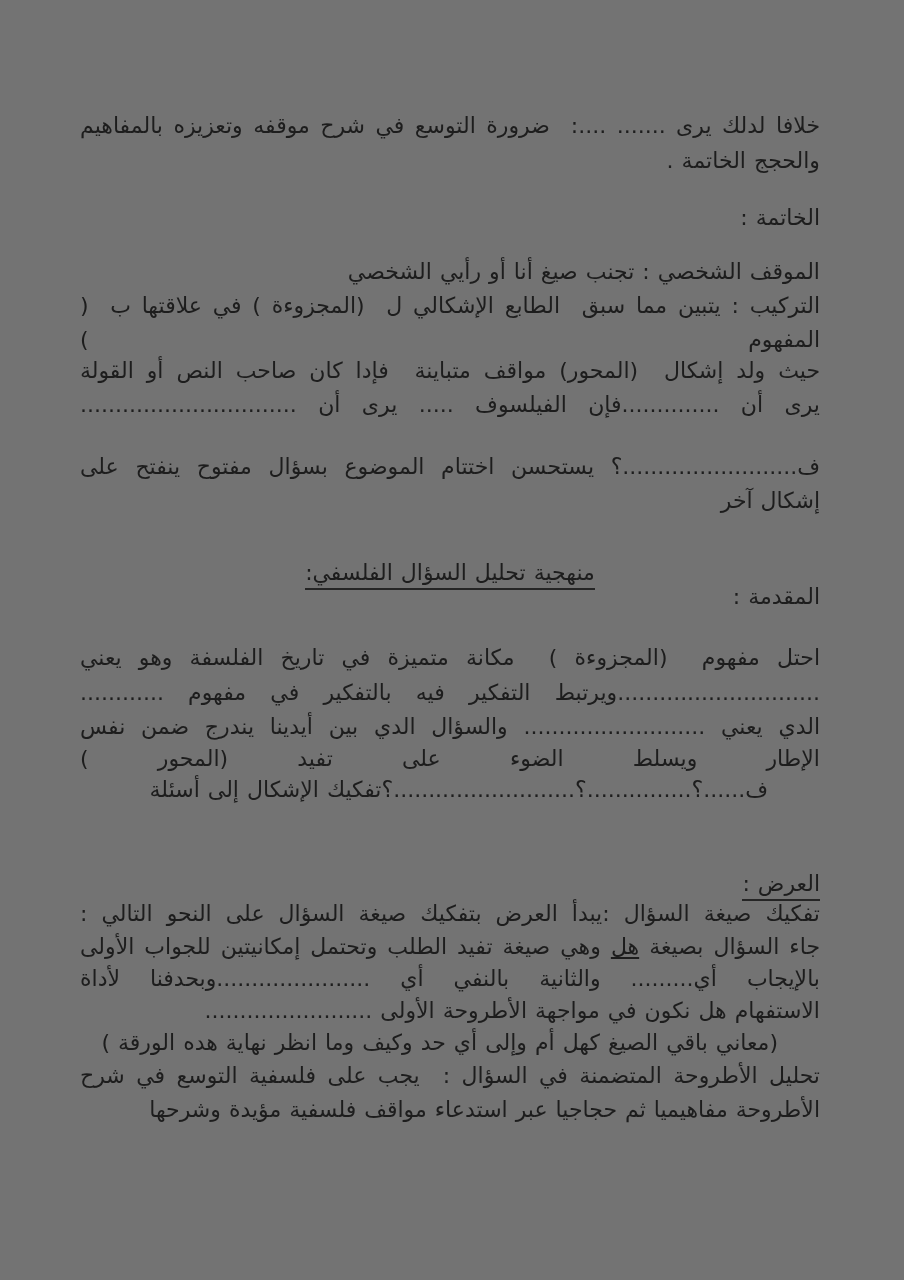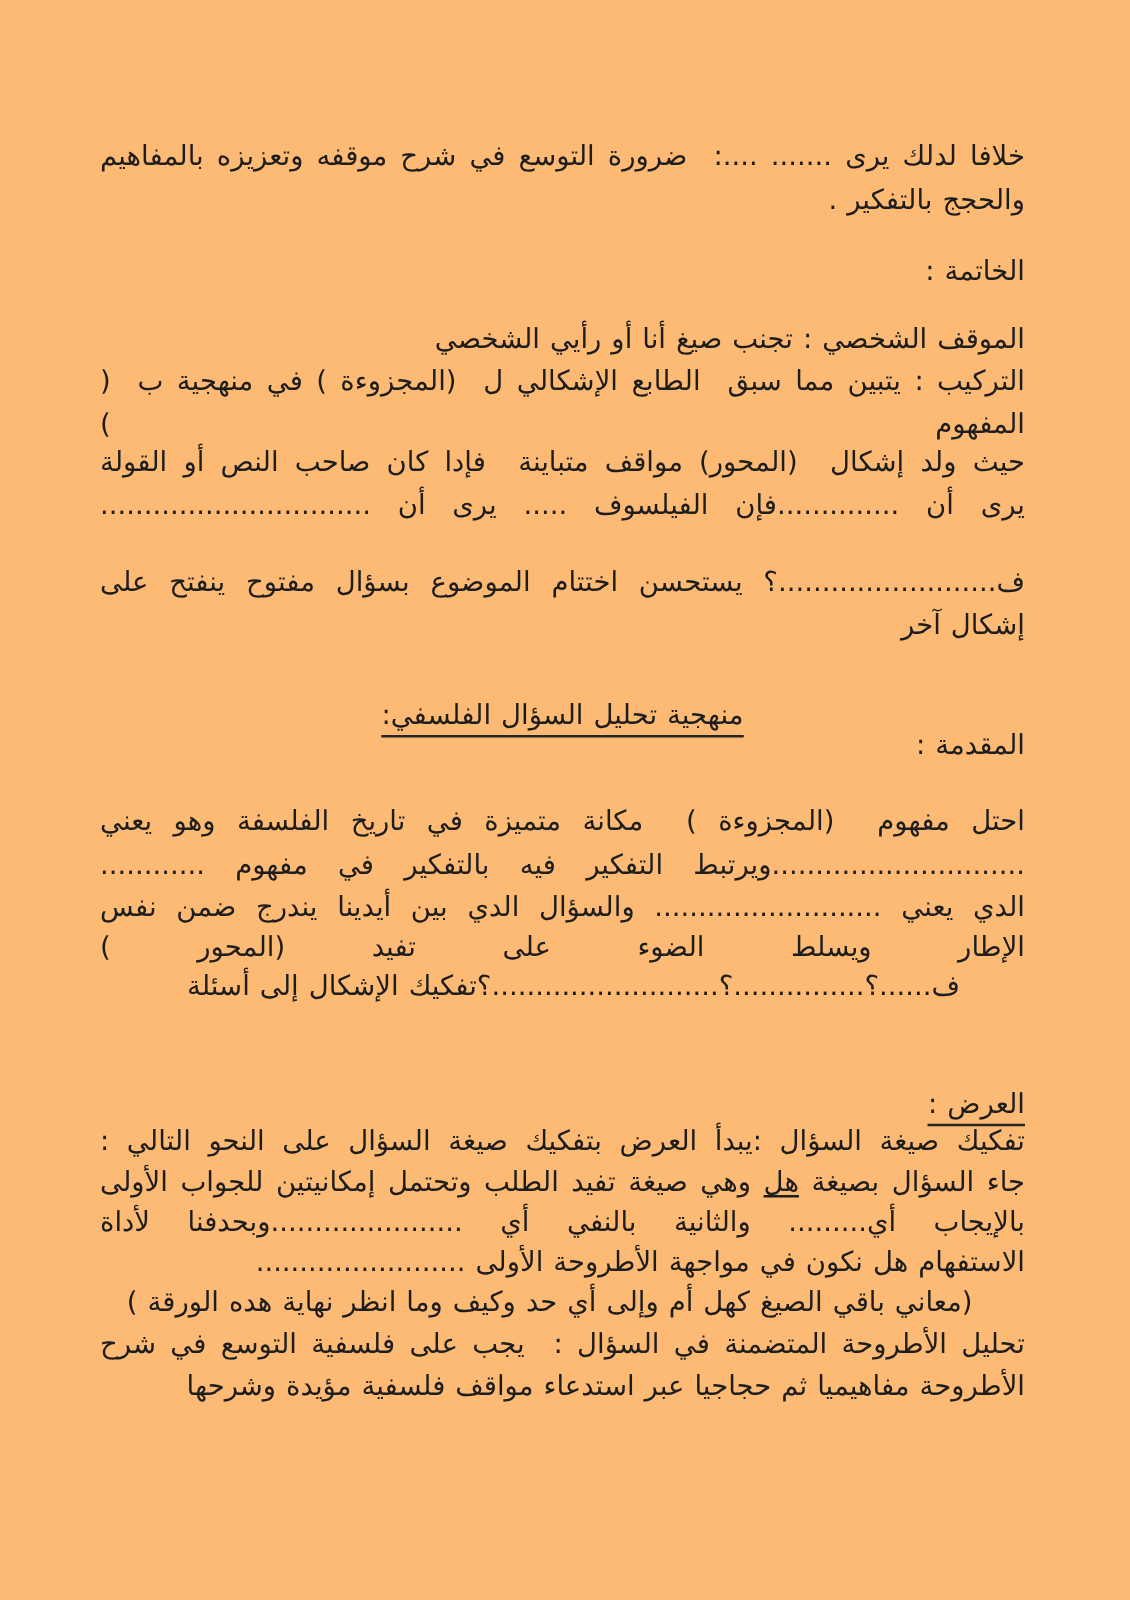--- a/index.html
+++ b/index.html
@@ -1,19 +1,19 @@
 <!DOCTYPE html>
 <html lang="ar" dir="rtl"><head>
 <meta charset="utf-8">
 <style>
   html,body{margin:0;padding:0;background:#ffffff;}
   .page{
     position:relative;
     width:904px;height:1280px;
-    background:#fdba74;
+    background:#737373;
     font-family:"DejaVu Sans",sans-serif;
     color:#1d1d1d;
     direction:rtl;
     overflow:hidden;
   }
   .ln{
     position:absolute;
     right:84px;left:80px;
     font-size:22px;
     line-height:31px;
@@ -27,26 +27,26 @@
   .ind42{ padding-right:42px; }
   .u{ border-bottom:2px solid #252525; padding-bottom:3px; }
   .uw{ text-decoration:underline; text-underline-offset:3px; }
 </style>
 </head>
 <body>
 
 <div class="page">
 
   <div class="ln jl" style="top:110px">خلافا لدلك يرى ....... ....:  ضرورة التوسع في شرح موقفه وتعزيزه بالمفاهيم</div>
-  <div class="ln" style="top:145px">والحجج بالتفكير .</div>
+  <div class="ln" style="top:145px">والحجج الخاتمة .</div>
 
   <div class="ln" style="top:202px">الخاتمة :</div>
 
   <div class="ln" style="top:256px">الموقف الشخصي : تجنب صيغ أنا أو رأيي الشخصي</div>
-  <div class="ln jl" style="top:290px">التركيب : يتبين مما سبق  الطابع الإشكالي ل  (المجزوءة ) في منهجية ب  (</div>
+  <div class="ln jl" style="top:290px">التركيب : يتبين مما سبق  الطابع الإشكالي ل  (المجزوءة ) في علاقتها ب  (</div>
   <div class="ln jl" style="top:324px">المفهوم )</div>
   <div class="ln jl" style="top:355px">حيث ولد إشكال  (المحور) مواقف متباينة  فإدا كان صاحب النص أو القولة</div>
   <div class="ln jl" style="top:389px">يرى أن ..............فإن الفيلسوف ..... يرى أن ...............................</div>
 
   <div class="ln jl" style="top:451px">ف.........................؟ يستحسن اختتام الموضوع بسؤال مفتوح ينفتح على</div>
   <div class="ln" style="top:485px">إشكال آخر</div>
 
   <div class="ln center" style="top:545px"><span class="u">منهجية تحليل السؤال الفلسفي:</span></div>
 
   <div class="ln" style="top:581px">المقدمة :</div>

